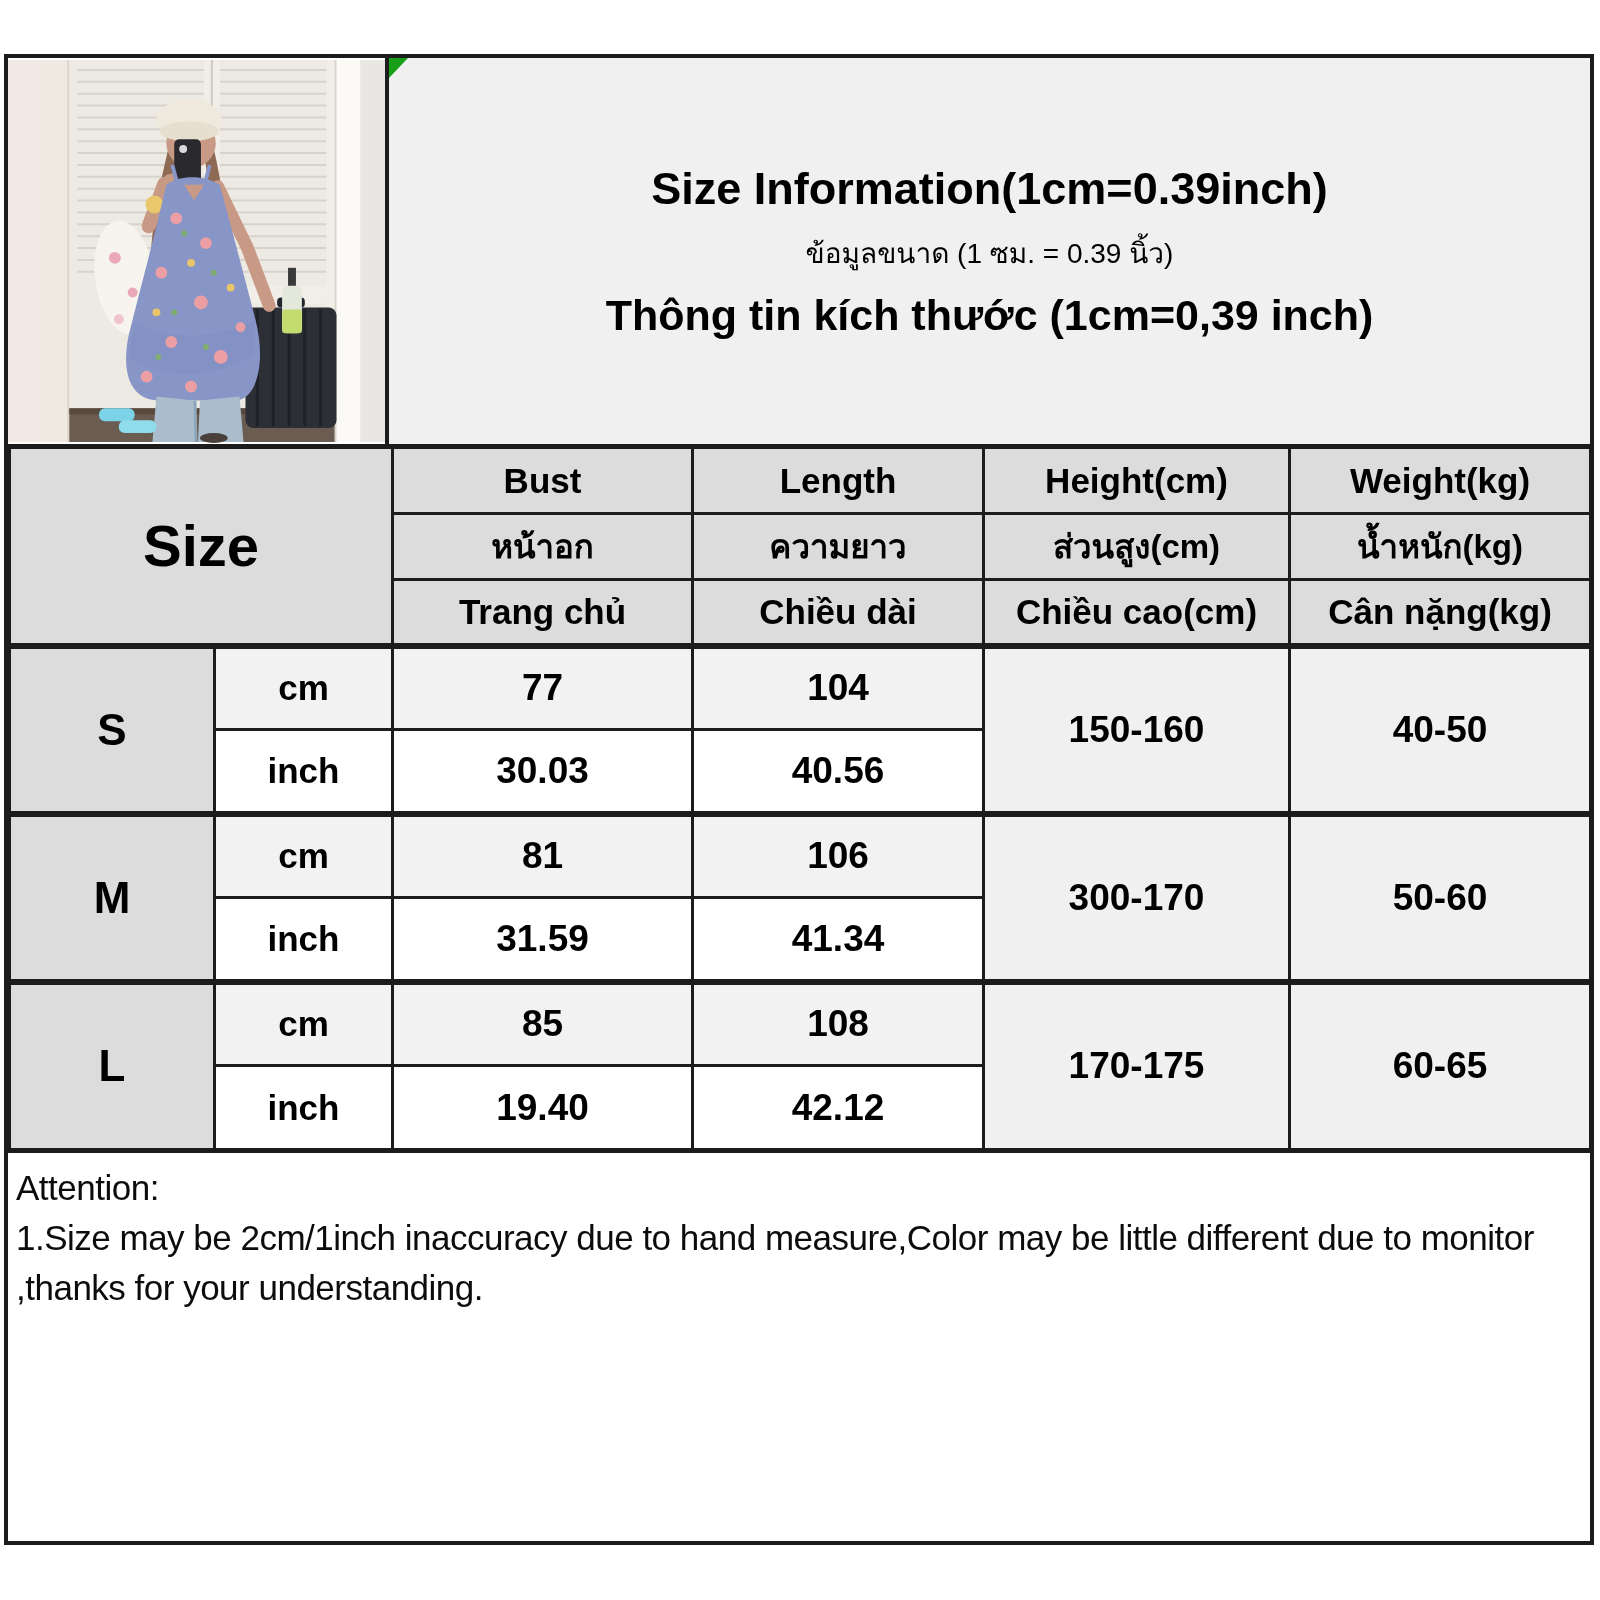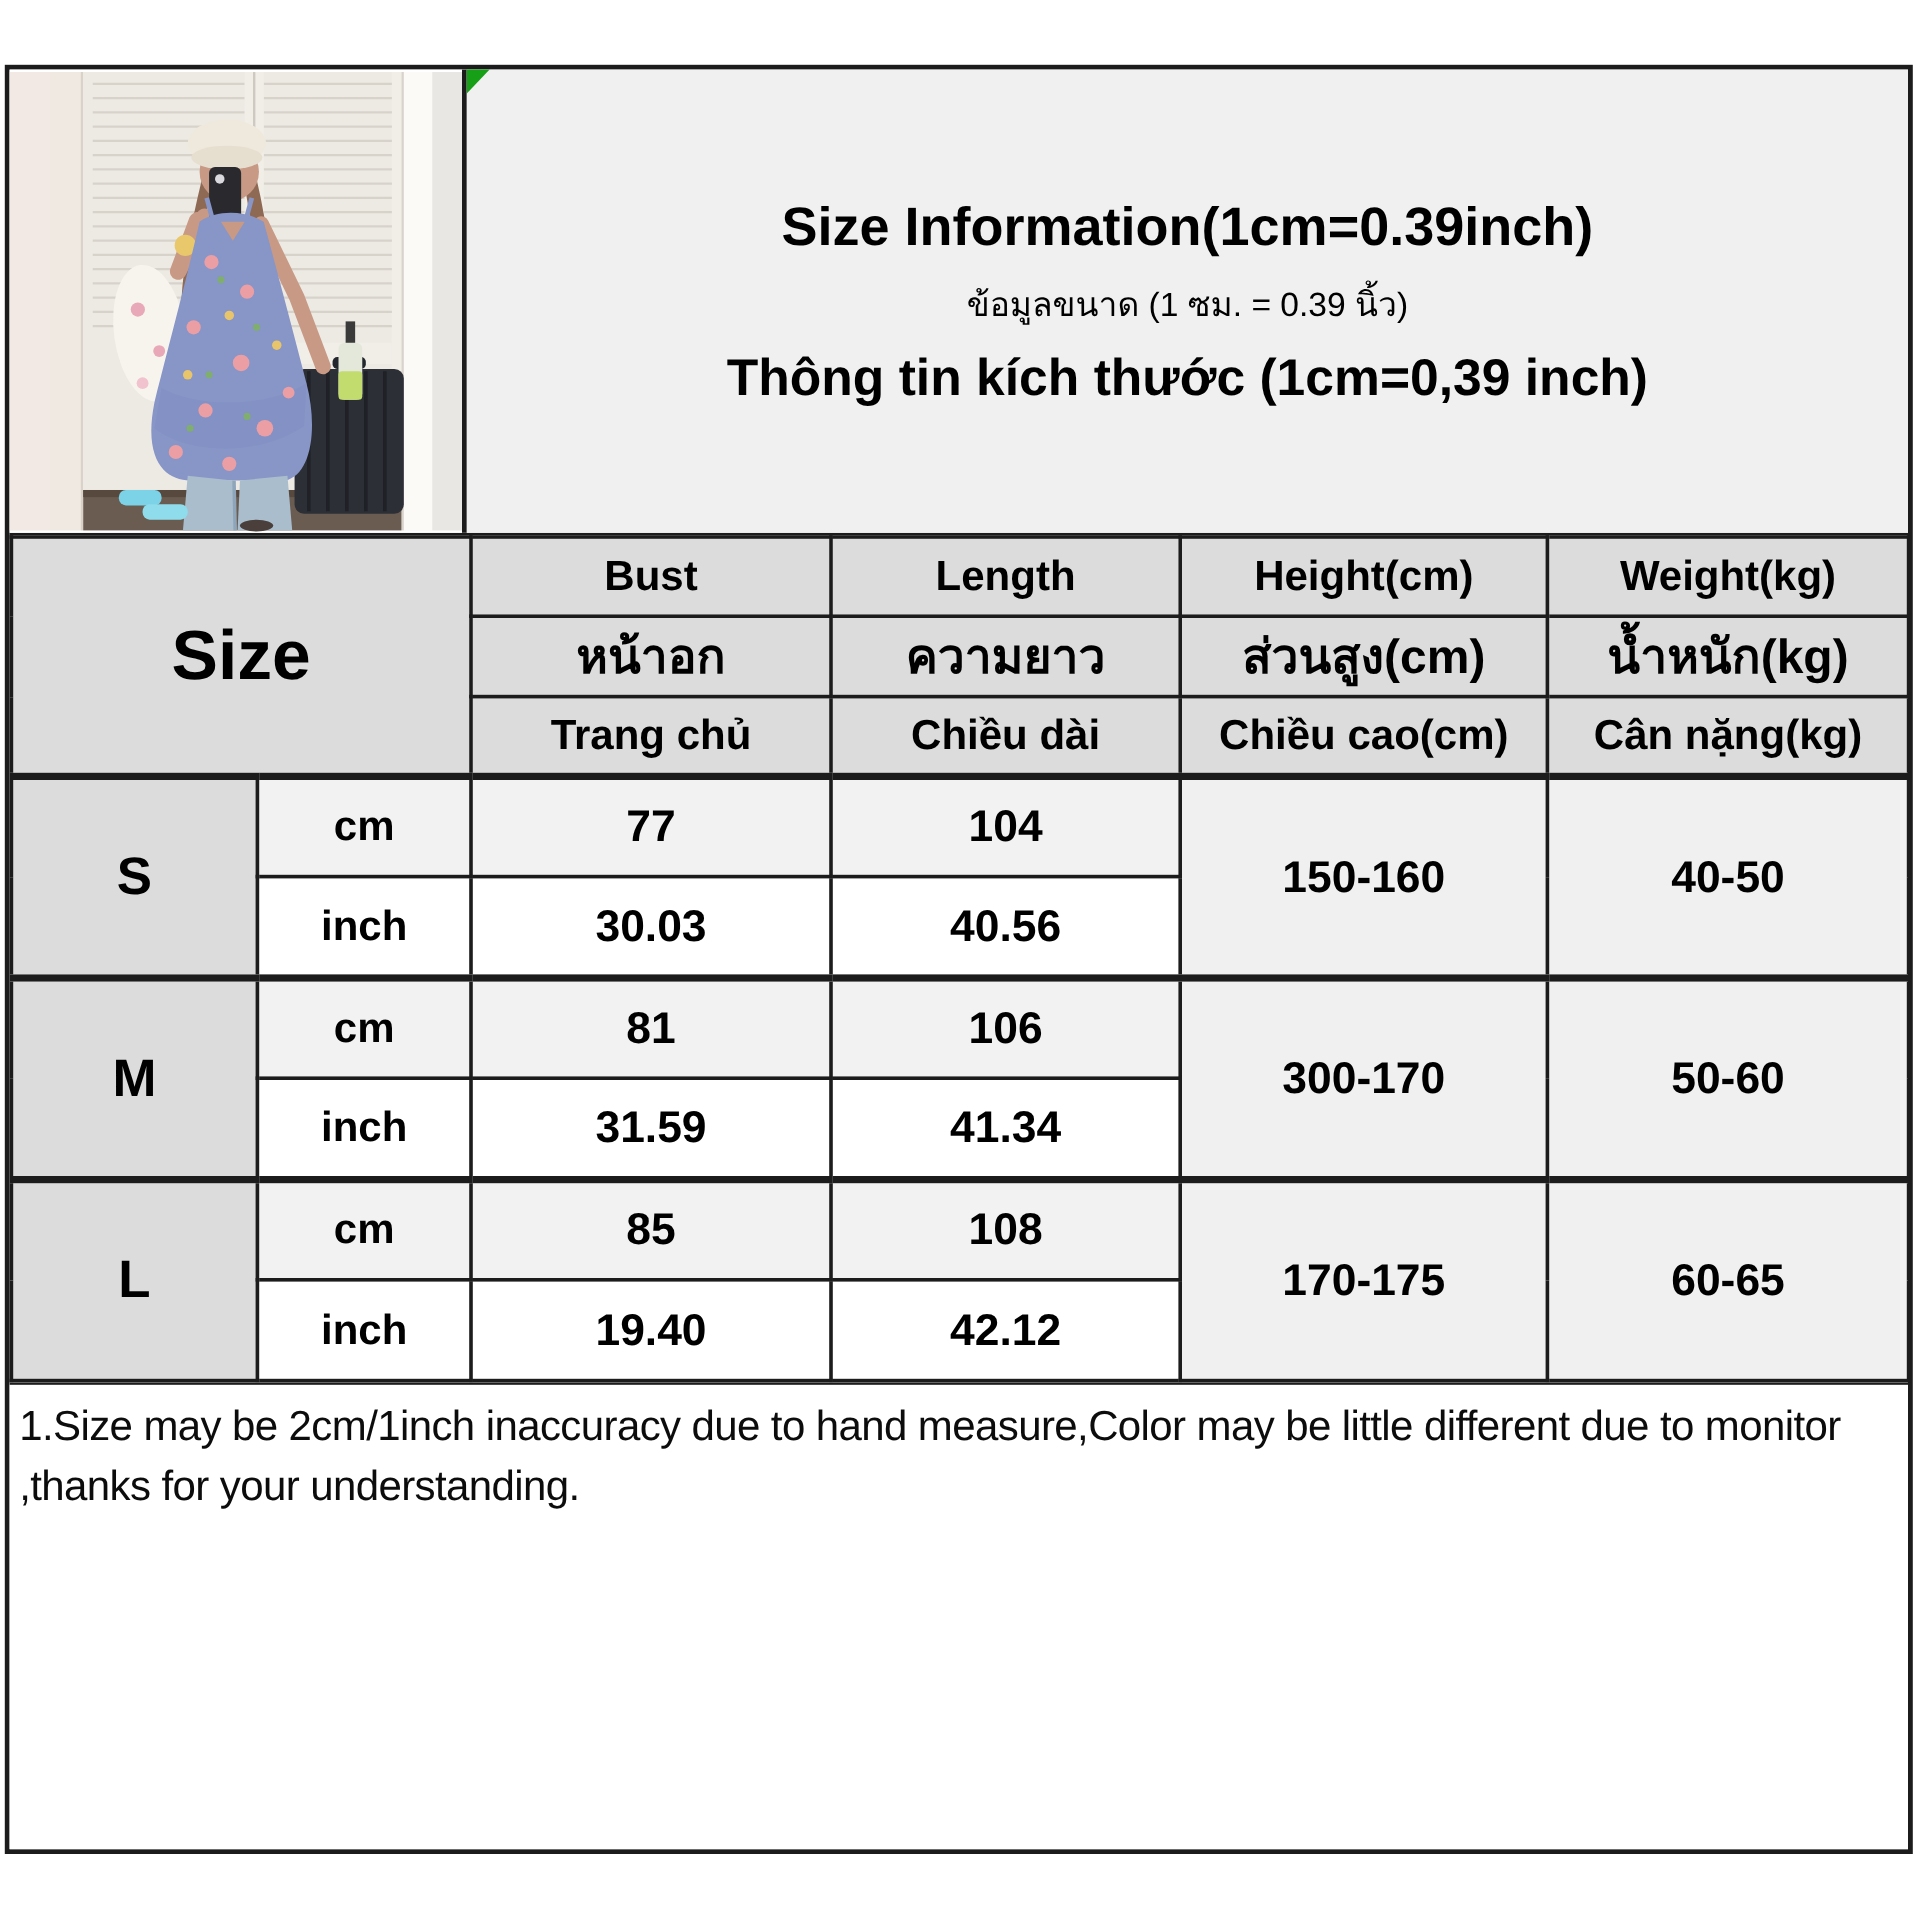--- a/index.html
+++ b/index.html
@@ -33,21 +33,21 @@
   .t-vi{font-size:43px;font-weight:bold;text-align:center;}
   
   table.size-table{border-collapse:collapse;width:100%;table-layout:fixed;flex:0 0 auto;}
   .size-table td{
     border:3px solid #1c1c1c;text-align:center;vertical-align:middle;padding:0;
     overflow:hidden;
   }
   .size-table tr{height:66px;}
   .size-table tr.datarow{height:84px;}
   .hcell{background:#dcdcdc;font-weight:bold;font-size:35px;}
-  .hcell.th{font-size:40px;text-align:center;}
+  .hcell.th{font-size:33px;text-align:center;}
   .size-hd{background:#dcdcdc;font-weight:bold;font-size:58px;}
   .size-lbl{background:#dcdcdc;font-weight:bold;font-size:44px;}
   .unit{font-weight:bold;font-size:35px;}
   .val{font-weight:bold;font-size:37px;}
   .cmrow{background:#f2f2f2;}
   .inrow{background:#ffffff;}
   .range{background:#f0f0f0;font-weight:bold;font-size:37px;}
   tr.grp td{border-top-width:6px;}
   
   .attention{
@@ -230,16 +230,17 @@
       </tr>
       <tr class="datarow">
         <td class="unit inrow">inch</td>
         <td class="val inrow">19.40</td>
         <td class="val inrow">42.12</td>
       </tr>
     </tbody>
   </table>
 
   <div class="attention">
+    <div>Attention:</div>
     <div>1.Size may be 2cm/1inch inaccuracy due to hand measure,Color may be little different due to monitor ,thanks for your understanding.</div>
   </div>
 
 </div>
 
 </body></html>

